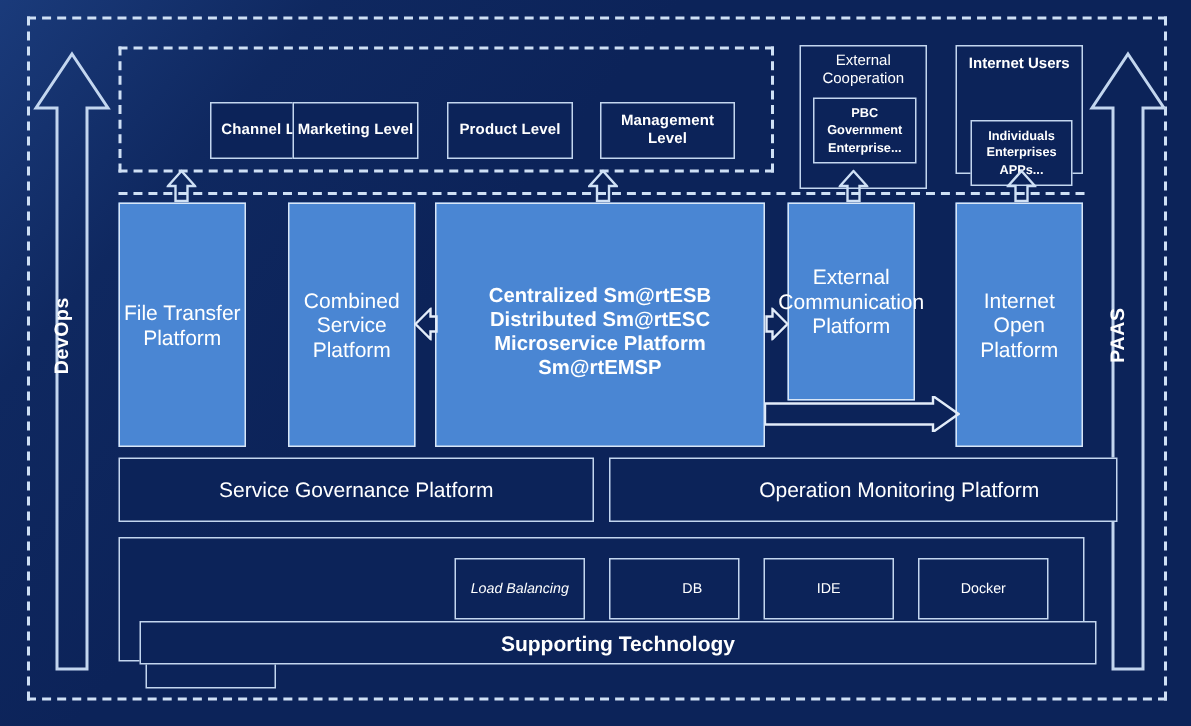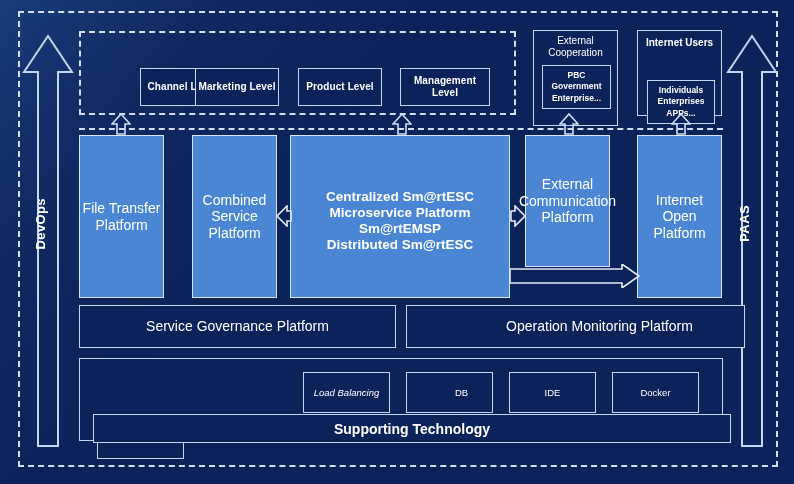--- a/index.html
+++ b/index.html
@@ -178,23 +178,23 @@
   <div class="box solid-box t-plat" style="left:79px; top:135px; width:85px; height:163px;">
     <span>File Transfer Platform</span>
   </div>
 
   <div class="box solid-box t-plat" style="left:192px; top:135px; width:85px; height:163px;">
     <span>Combined Service Platform</span>
   </div>
 
   <div class="box solid-box t-core" style="left:290px; top:135px; width:220px; height:163px; display:block;">
     <div style="padding-top:53px; text-align:center;">
-      <div>Centralized Sm@rtESC</div>
+      <div>Centralized Sm@rtESB</div>
+      <div>Distributed Sm@rtESC</div>
       <div>Microservice Platform Sm@rtEMSP</div>
-      <div>Distributed Sm@rtESC</div>
     </div>
   </div>
 
   <div class="box solid-box t-plat" style="left:525px; top:135px; width:85px; height:132px;">
     <span>External Communication Platform</span>
   </div>
 
   <div class="box solid-box t-plat" style="left:637px; top:135px; width:85px; height:163px;">
     <span>Internet Open Platform</span>
   </div>

